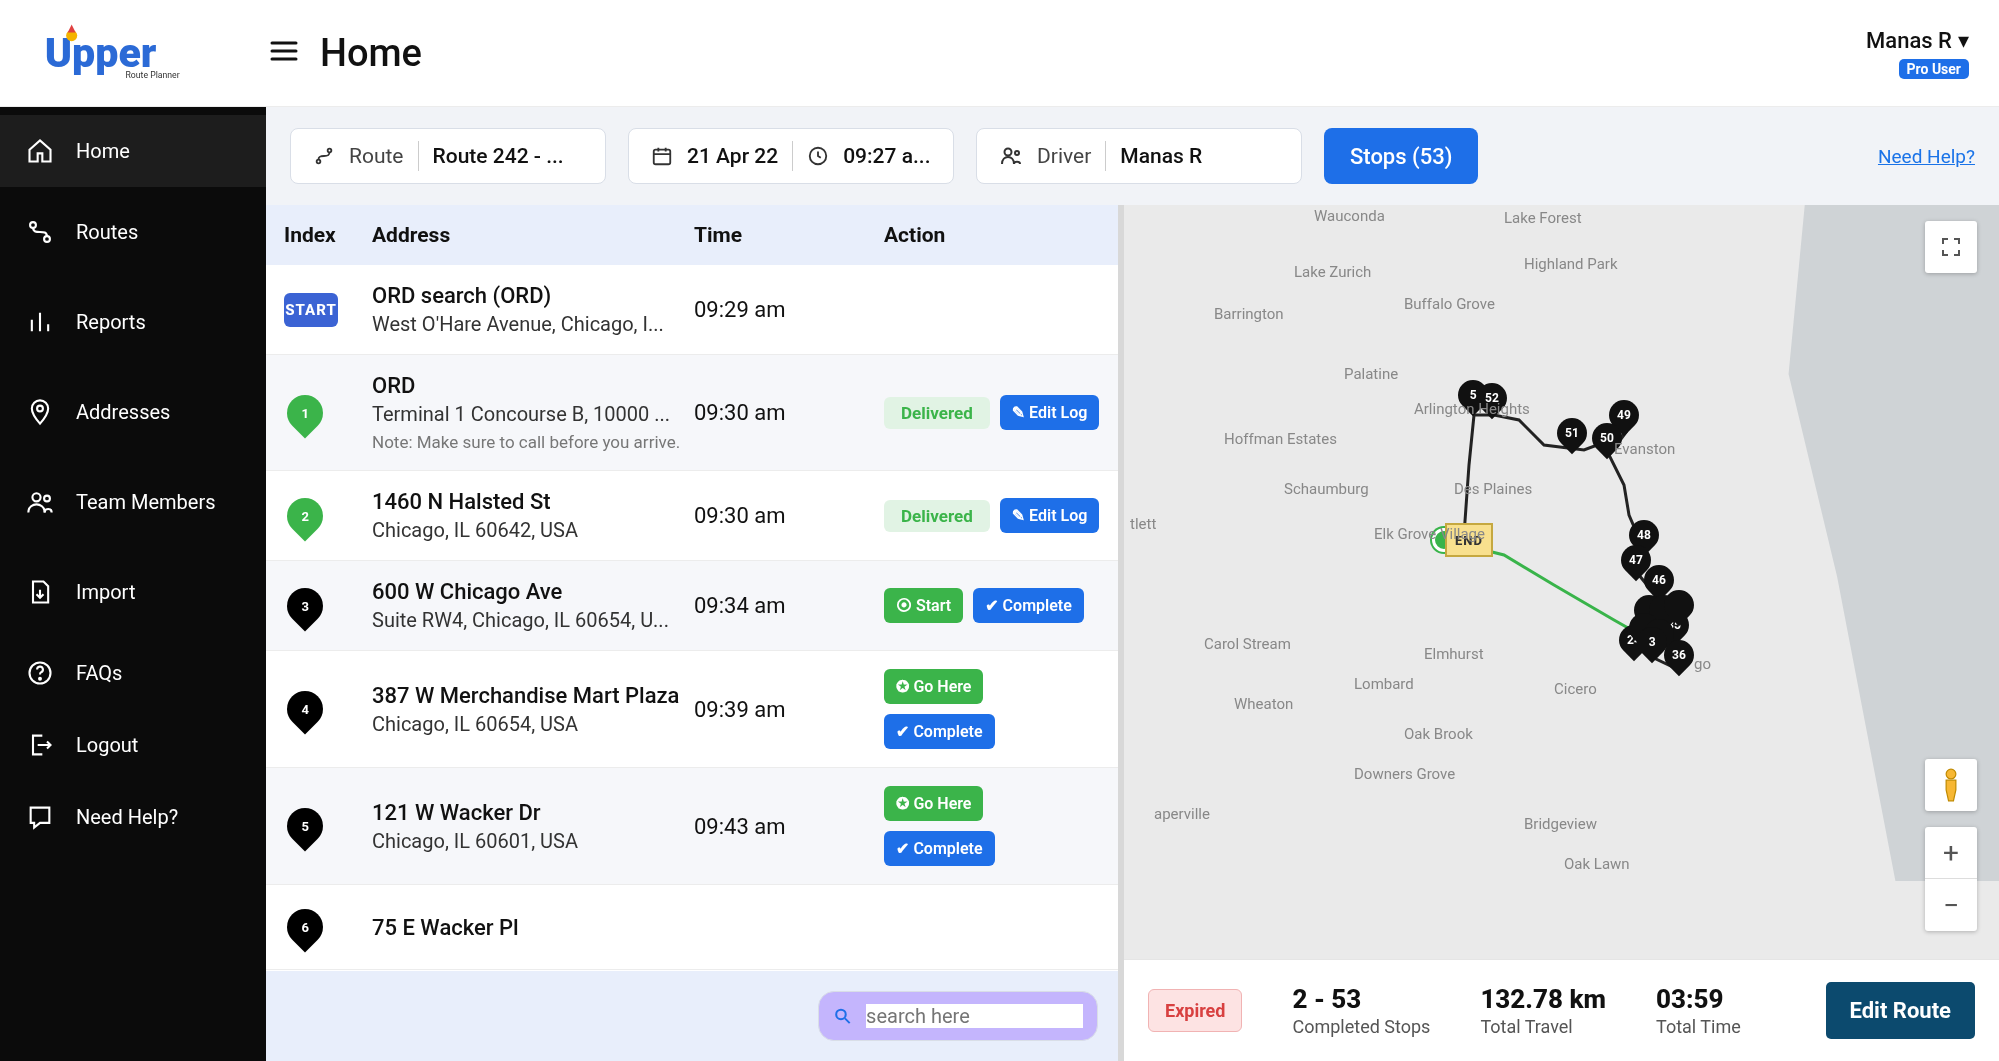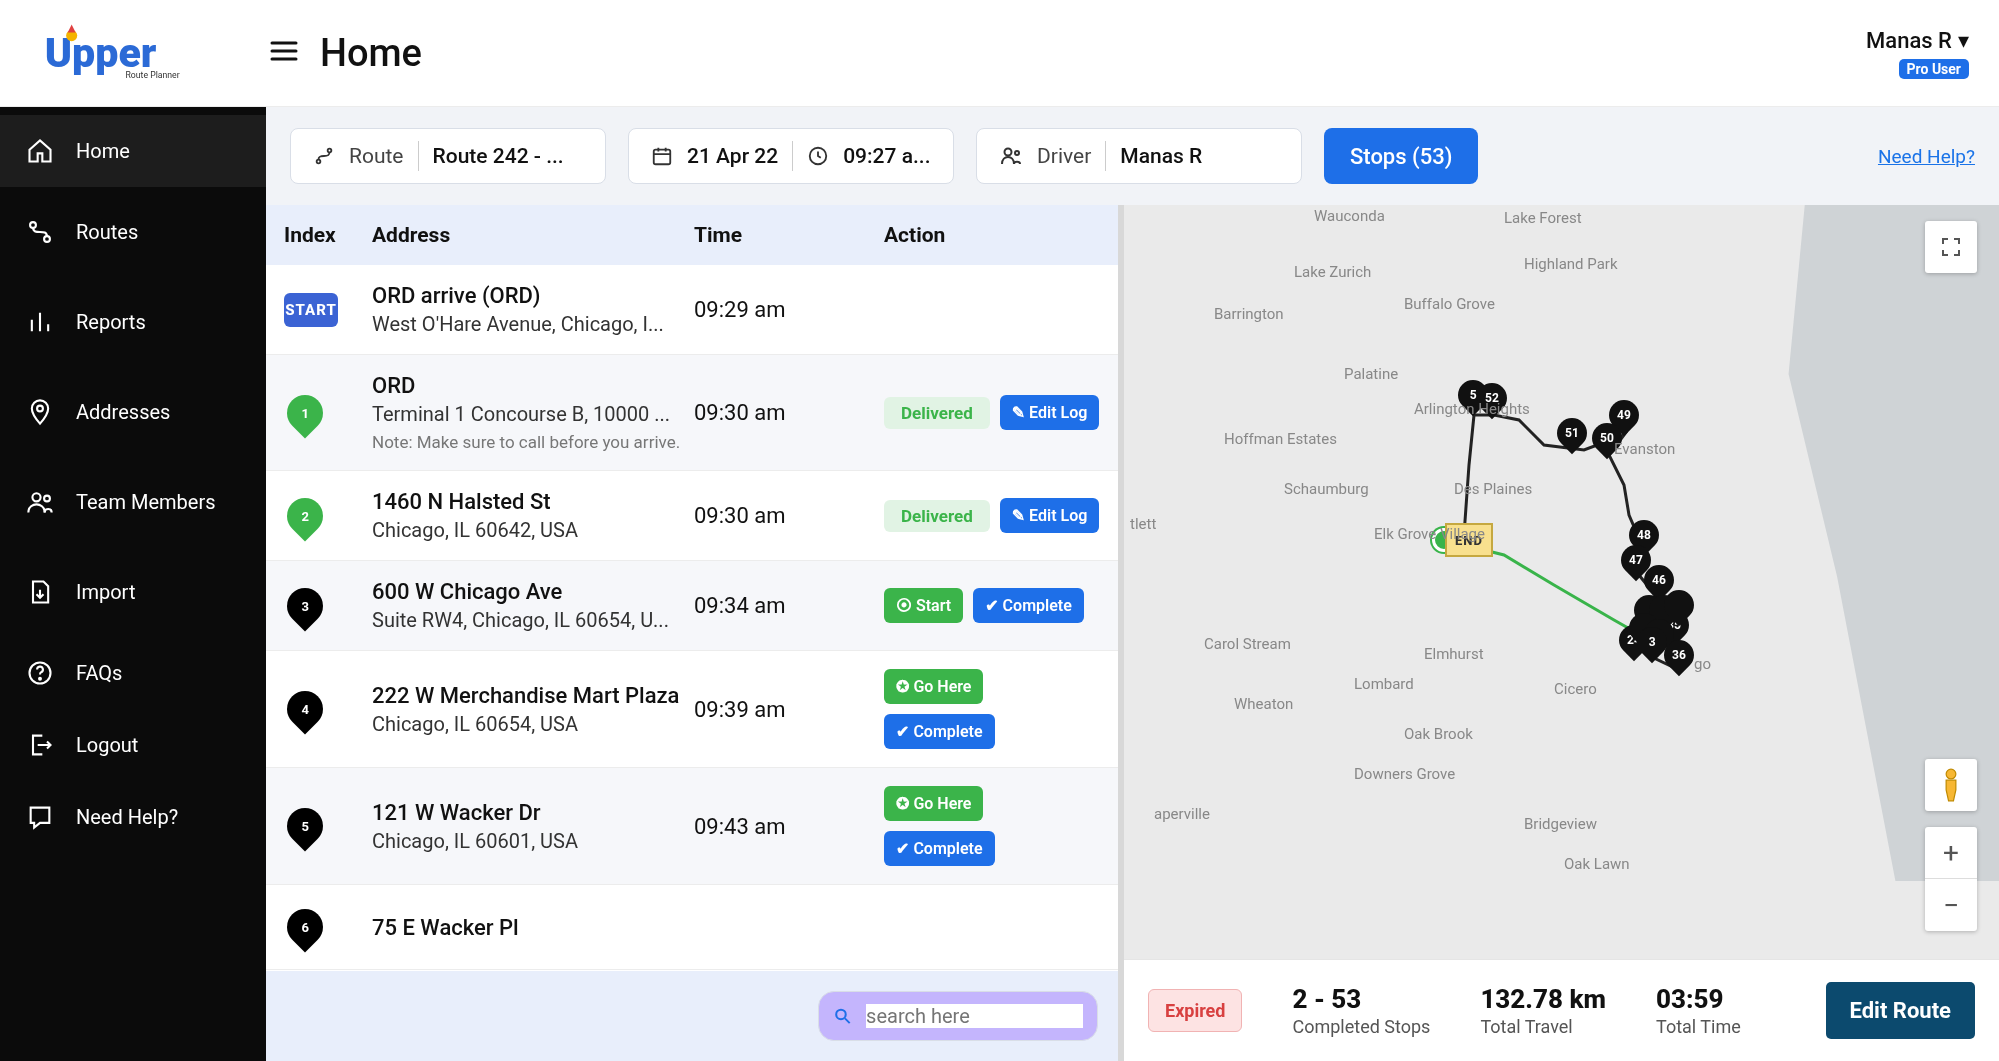--- a/index.html
+++ b/index.html
@@ -252,21 +252,21 @@
         <div class="col-addr">Address</div>
         <div class="col-time">Time</div>
         <div class="col-action">Action</div>
       </div>
       <div class="rows" id="rows">
           <div class="row">
             <div class="col-idx">
               <div class="start-badge">START</div>
             </div>
             <div class="col-addr addr">
-              <div class="l1">ORD arrive (ORD)</div>
+              <div class="l1">ORD search (ORD)</div>
               <div class="l2">West O'Hare Avenue, Chicago, I...</div>
             </div>
             <div class="col-time time-cell">09:29 am</div>
             <div class="col-action action-cell"></div>
           </div>
           <div class="row alt">
             <div class="col-idx">
               <div class="marker">
                 <div class="pin green">
                   <span>1</span>
@@ -322,21 +322,21 @@
           </div>
           <div class="row">
             <div class="col-idx">
               <div class="marker">
                 <div class="pin black">
                   <span>4</span>
                 </div>
               </div>
             </div>
             <div class="col-addr addr">
-              <div class="l1">222 W Merchandise Mart Plaza</div>
+              <div class="l1">387 W Merchandise Mart Plaza</div>
               <div class="l2">Chicago, IL 60654, USA</div>
             </div>
             <div class="col-time time-cell">09:39 am</div>
             <div class="col-action action-cell">
               <button class="btn green">✪ Go Here</button>
               <button class="btn blue">✔ Complete</button>
             </div>
           </div>
           <div class="row alt">
             <div class="col-idx">

